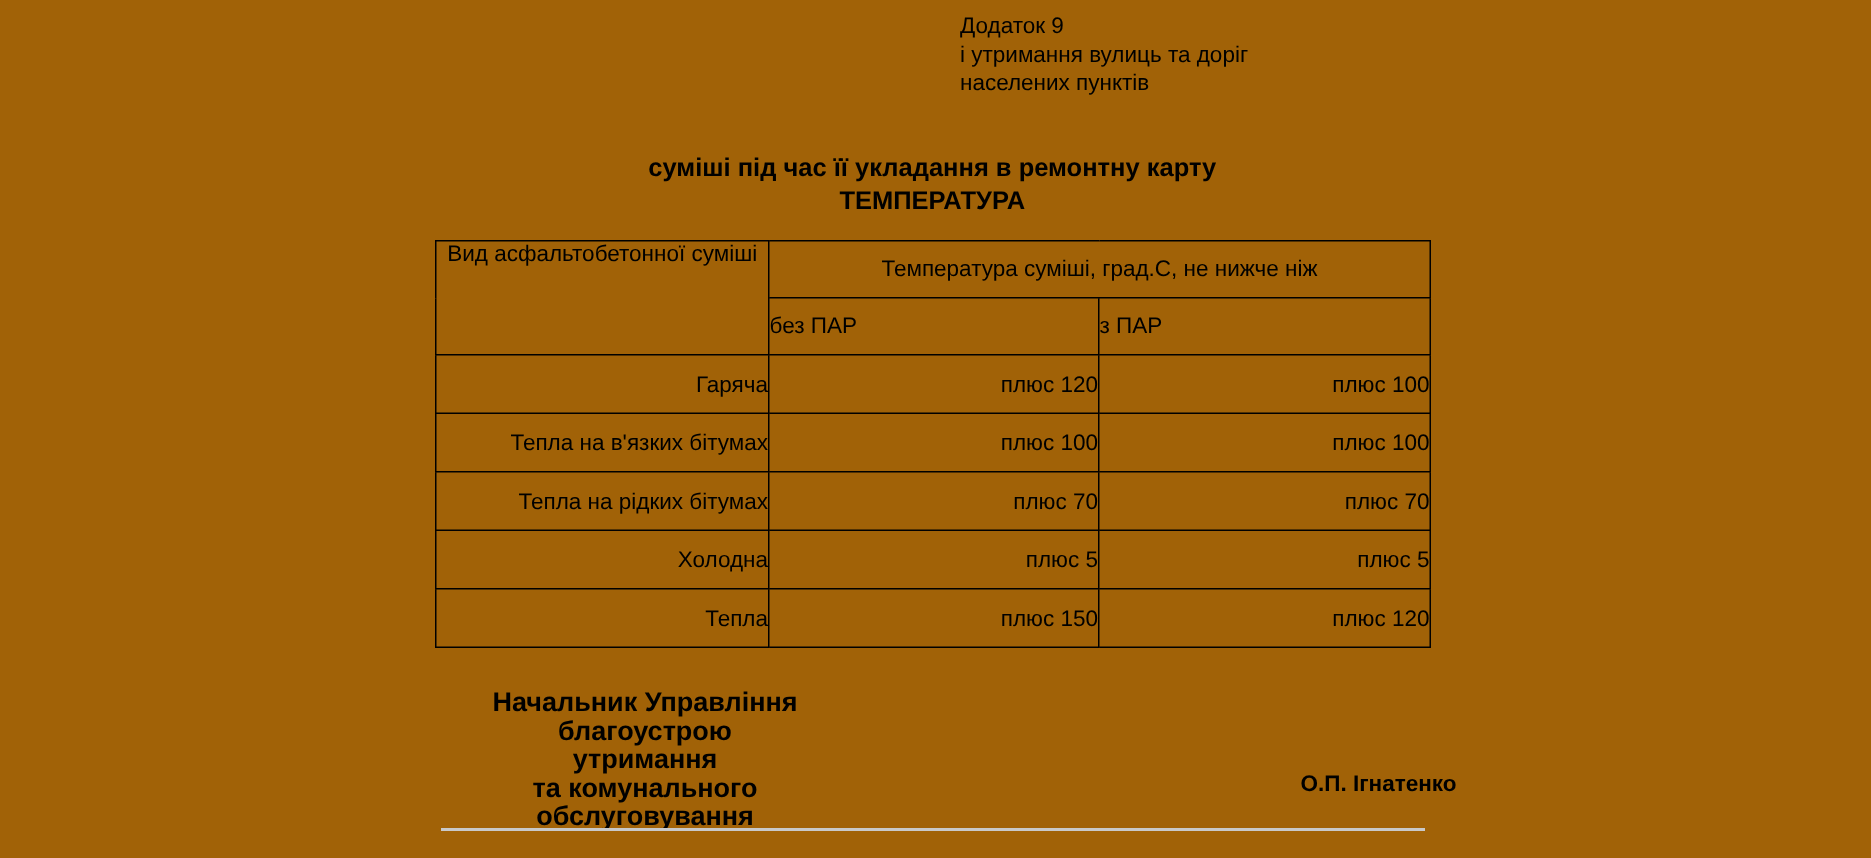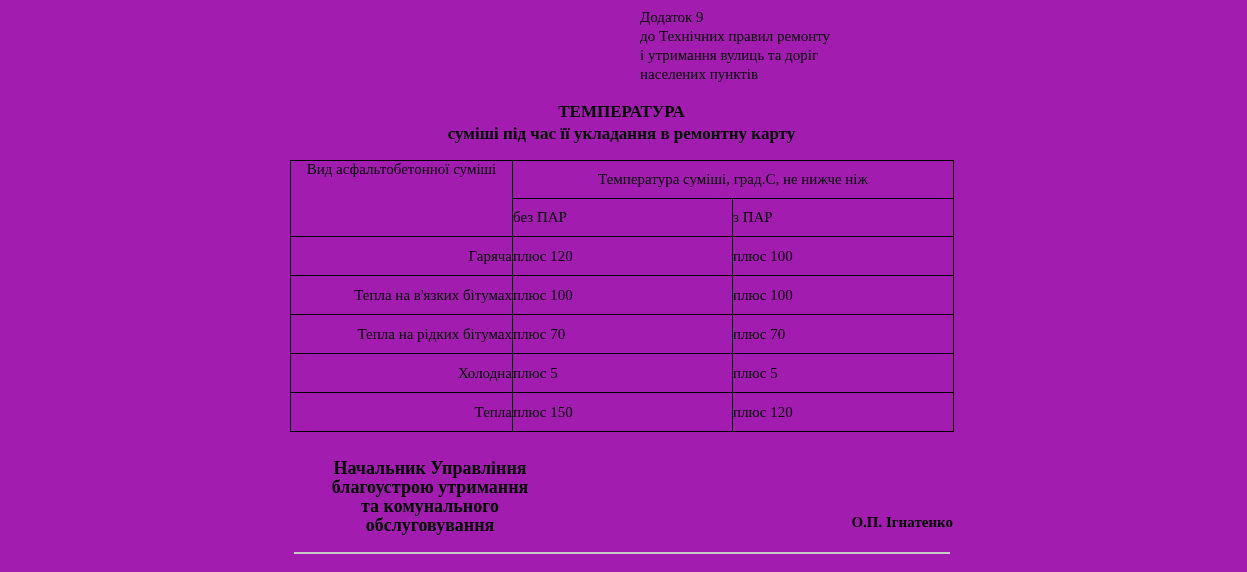--- a/index.html
+++ b/index.html
@@ -4,22 +4,22 @@
 <style>
   html, body {
     margin: 0;
     padding: 0;
     background: #ffffff;
   }
   .page {
     position: relative;
     width: 1247px;
     height: 572px;
-    background: #a21caf;
-    font-family: Liberation Serif, serif;
+    background: #a16207;
+    font-family: Liberation Sans, sans-serif;
     color: #000000;
     overflow: hidden;
   }
   .annotation {
     position: absolute;
     left: 640px;
     top: 8px;
     width: 330px;
     font-size: 15px;
     line-height: 19px;
@@ -70,38 +70,38 @@
     vertical-align: middle;
     height: 37px;
   }
   td.type-cell {
     text-align: right;
     vertical-align: middle;
     padding-left: 2px;
     height: 38px;
   }
   td.value-cell {
-    text-align: left;
+    text-align: right;
     vertical-align: middle;
     height: 38px;
     margin-top: 36px;
   }
   .sig-block {
     position: absolute;
     left: 328px;
     top: 459px;
     width: 204px;
     text-align: center;
     font-weight: bold;
     font-size: 18px;
     line-height: 19px;
   }
   .sig-name {
     position: absolute;
-    left: 753px;
+    left: 771px;
     top: 514px;
     width: 200px;
     text-align: right;
     font-weight: bold;
     font-size: 15px;
   }
   .divider {
     position: absolute;
     left: 294px;
     top: 552px;
@@ -110,28 +110,27 @@
     background: #c9c9c9;
   }
 </style>
 </head>
 <body>
 
 <div class="page">
 
   <div class="annotation">
     <div>Додаток 9</div>
-    <div>до Технічних правил ремонту</div>
     <div>і утримання вулиць та доріг</div>
     <div>населених пунктів</div>
   </div>
 
   <div class="doc-title">
+    <div>суміші під час її укладання в ремонтну карту</div>
     <div>ТЕМПЕРАТУРА</div>
-    <div>суміші під час її укладання в ремонтну карту</div>
   </div>
 
   <table class="temp-table">
     <colgroup>
       <col class="col-type">
       <col class="col-nopar">
       <col class="col-par">
     </colgroup>
     <thead>
       <tr>

